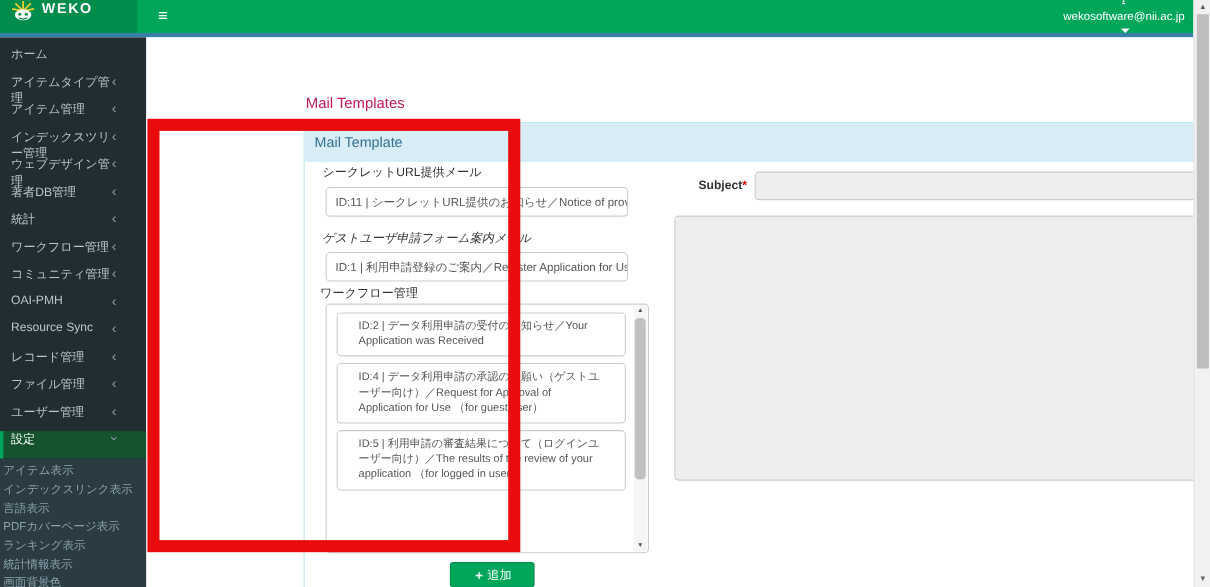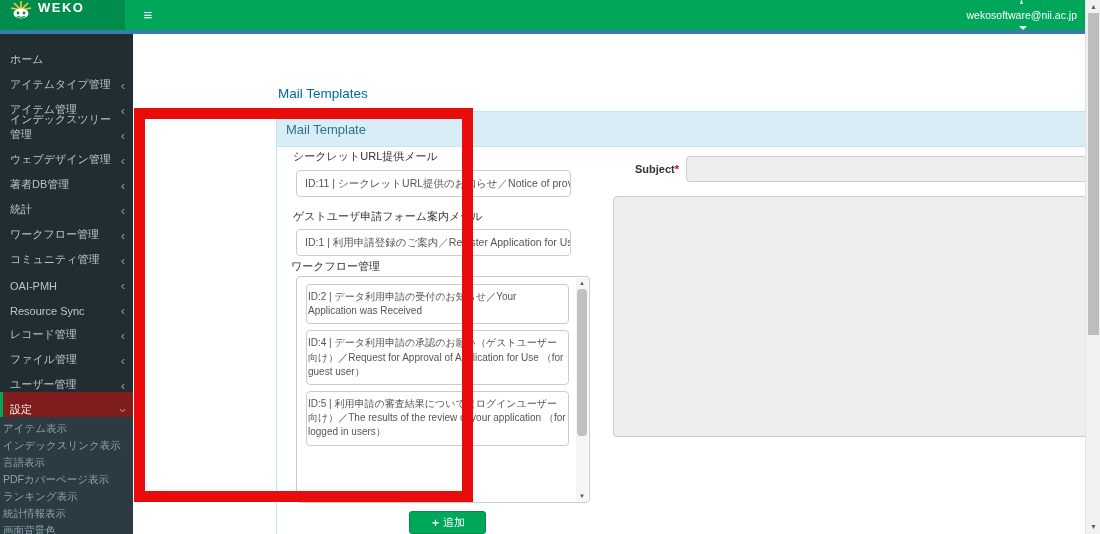--- a/index.html
+++ b/index.html
@@ -15,48 +15,48 @@
   .hamburger { position:absolute; left:135px; top:0; height:30px; width:26px; color:#fff;
                font-size:15px; line-height:30px; text-align:center; cursor:pointer; }
   .user-menu { position:absolute; right:8px; top:0; height:30px; display:flex; align-items:center;
                gap:5px; color:#fff; font-size:10.5px; cursor:pointer;flex-direction:column; }
   .caret { display:inline-block; width:0; height:0; border-left:4px solid transparent;
            border-right:4px solid transparent; border-top:4px solid #fff; margin-left:2px; }
   .blue-strip { position:absolute; left:0; top:30px; width:1085px; height:4px; background:#367fa9; }
 
   
   .sidebar { position:absolute; left:0; top:34px; width:133px; height:500px; background:#222d32; padding-top:8px; }
-  .side-item { height:25px; display:flex; align-items:flex-end; justify-content:space-between;
-               padding:0 8px 0 10px; color:#b8c7ce; font-size:11px; cursor:pointer; }
+  .side-item { height:25px; display:flex; align-items:flex-start; justify-content:space-between;
+               padding:0 27px 0 10px; color:#b8c7ce; font-size:11px; cursor:pointer; }
   .side-item .chv { font-size:13px; color:#8a9ba3; line-height:1; }
   .chv-down { display:inline-block; transform:rotate(90deg); }
-  .side-item.active { background:#7f1d1d; color:#fff; border-left:3px solid #00a65a; padding-left:7px; }
+  .side-item.active { background:#14532d; color:#fff; border-left:3px solid #00a65a; padding-left:7px; }
   .submenu { background:#2c3b41; padding:3px 0 0 0; }
   .submenu-item { height:17px; line-height:17px; padding-left:3px; color:#8aa4af; font-size:10.5px;
                   cursor:pointer; white-space:nowrap; overflow:hidden; }
 
   
   .content { position:absolute; left:133px; top:34px; width:952px; height:500px; background:#fff; }
-  .page-title { position:absolute; left:145px; top:52px; font-size:13.5px; color:#0369a1; }
+  .page-title { position:absolute; left:145px; top:52px; font-size:13.5px; color:#be185d; }
 
   .panel { position:absolute; left:143px; top:77px; width:937px; height:470px;
            background:#fff; border:1px solid #bce8f1; border-radius:3px; }
   .panel-heading { height:35px; background:#d9edf7; border-bottom:1px solid #bce8f1;
                    display:flex; align-items:center; justify-content:space-between; padding:0 11px 0 9px;
                    color:#31708f; font-size:13px; border-radius:3px 3px 0 0; }
 
   .field-label { position:absolute; font-size:11px; color:#333;text-align:center; }
   .select-box { position:absolute; height:27px; background:#fff; border:1px solid #ccc; border-radius:4px;
                 font-size:10.5px; color:#555; padding:6px 8px 0 8px; white-space:nowrap; overflow:hidden; cursor:pointer; }
 
   .listbox { position:absolute; left:163px; top:242px; width:294px; height:227px; background:#fff;
              border:1px solid #ccc; border-radius:4px; overflow:hidden; }
   .listbox-items { position:absolute; left:0; top:0; width:278px; padding:7px 0 0 9px; }
   .tpl-item { width:263px; border:1px solid #ccc; border-radius:4px; background:#fff;
-              padding:5px 1px; margin-bottom:6px; font-size:10px; color:#555; line-height:1.42; cursor:pointer; }
+              padding:5px 19px; margin-bottom:6px; font-size:10px; color:#555; line-height:1.42; cursor:pointer; }
 
   
   .lb-scroll { position:absolute; top:1px; right:1px; bottom:1px; width:12px; background:#f5f5f5; }
   .lb-arrow { position:absolute; left:0; width:12px; height:10px; font-size:6px; color:#555;
               text-align:center; line-height:10px; cursor:pointer; }
   .lb-thumb { position:absolute; left:1px; width:10px; top:11px; height:147px; background:#c1c1c1; border-radius:4px; cursor:pointer; }
 
   .btn-add { position:absolute; left:276px; top:477px; width:77px; height:23px; background:#00a65a;
              border:1px solid #008d4c; border-radius:3px; color:#fff; font-size:11px;
              display:flex; align-items:center; justify-content:center; gap:2px; cursor:pointer; }
@@ -194,21 +194,21 @@
     <section class="panel">
       <div class="panel-heading">
         <span>Mail Template</span>
 
       </div>
     </section>
 
     <div class="field-label" style="left:160px; top:115px;">シークレットURL提供メール</div>
     <div class="select-box" style="left:163px; top:136px; width:275px;">ID:11 | シークレットURL提供のお知らせ／Notice of providing secret URL</div>
 
-    <div class="field-label" style="left:160px; top:175px;">ゲストユーザ申請フォーム案内メール</div>
+    <div class="field-label" style="left:160px; top:175px;font-style:italic;">ゲストユーザ申請フォーム案内メール</div>
     <div class="select-box" style="left:163px; top:195px; width:275px;">ID:1 | 利用申請登録のご案内／Register Application for Use</div>
 
     <div class="field-label" style="left:158px; top:225px;">ワークフロー管理</div>
 
     <div class="listbox">
       <div class="listbox-items" id="tpl-list">
           <div class="tpl-item">ID:2 | データ利用申請の受付のお知らせ／Your Application was Received</div>
           <div class="tpl-item">ID:4 | データ利用申請の承認のお願い（ゲストユーザー向け）／Request for Approval of Application for Use （for guest user）</div>
           <div class="tpl-item">ID:5 | 利用申請の審査結果について（ログインユーザー向け）／The results of the review of your application （for logged in users）</div>
         </div>

